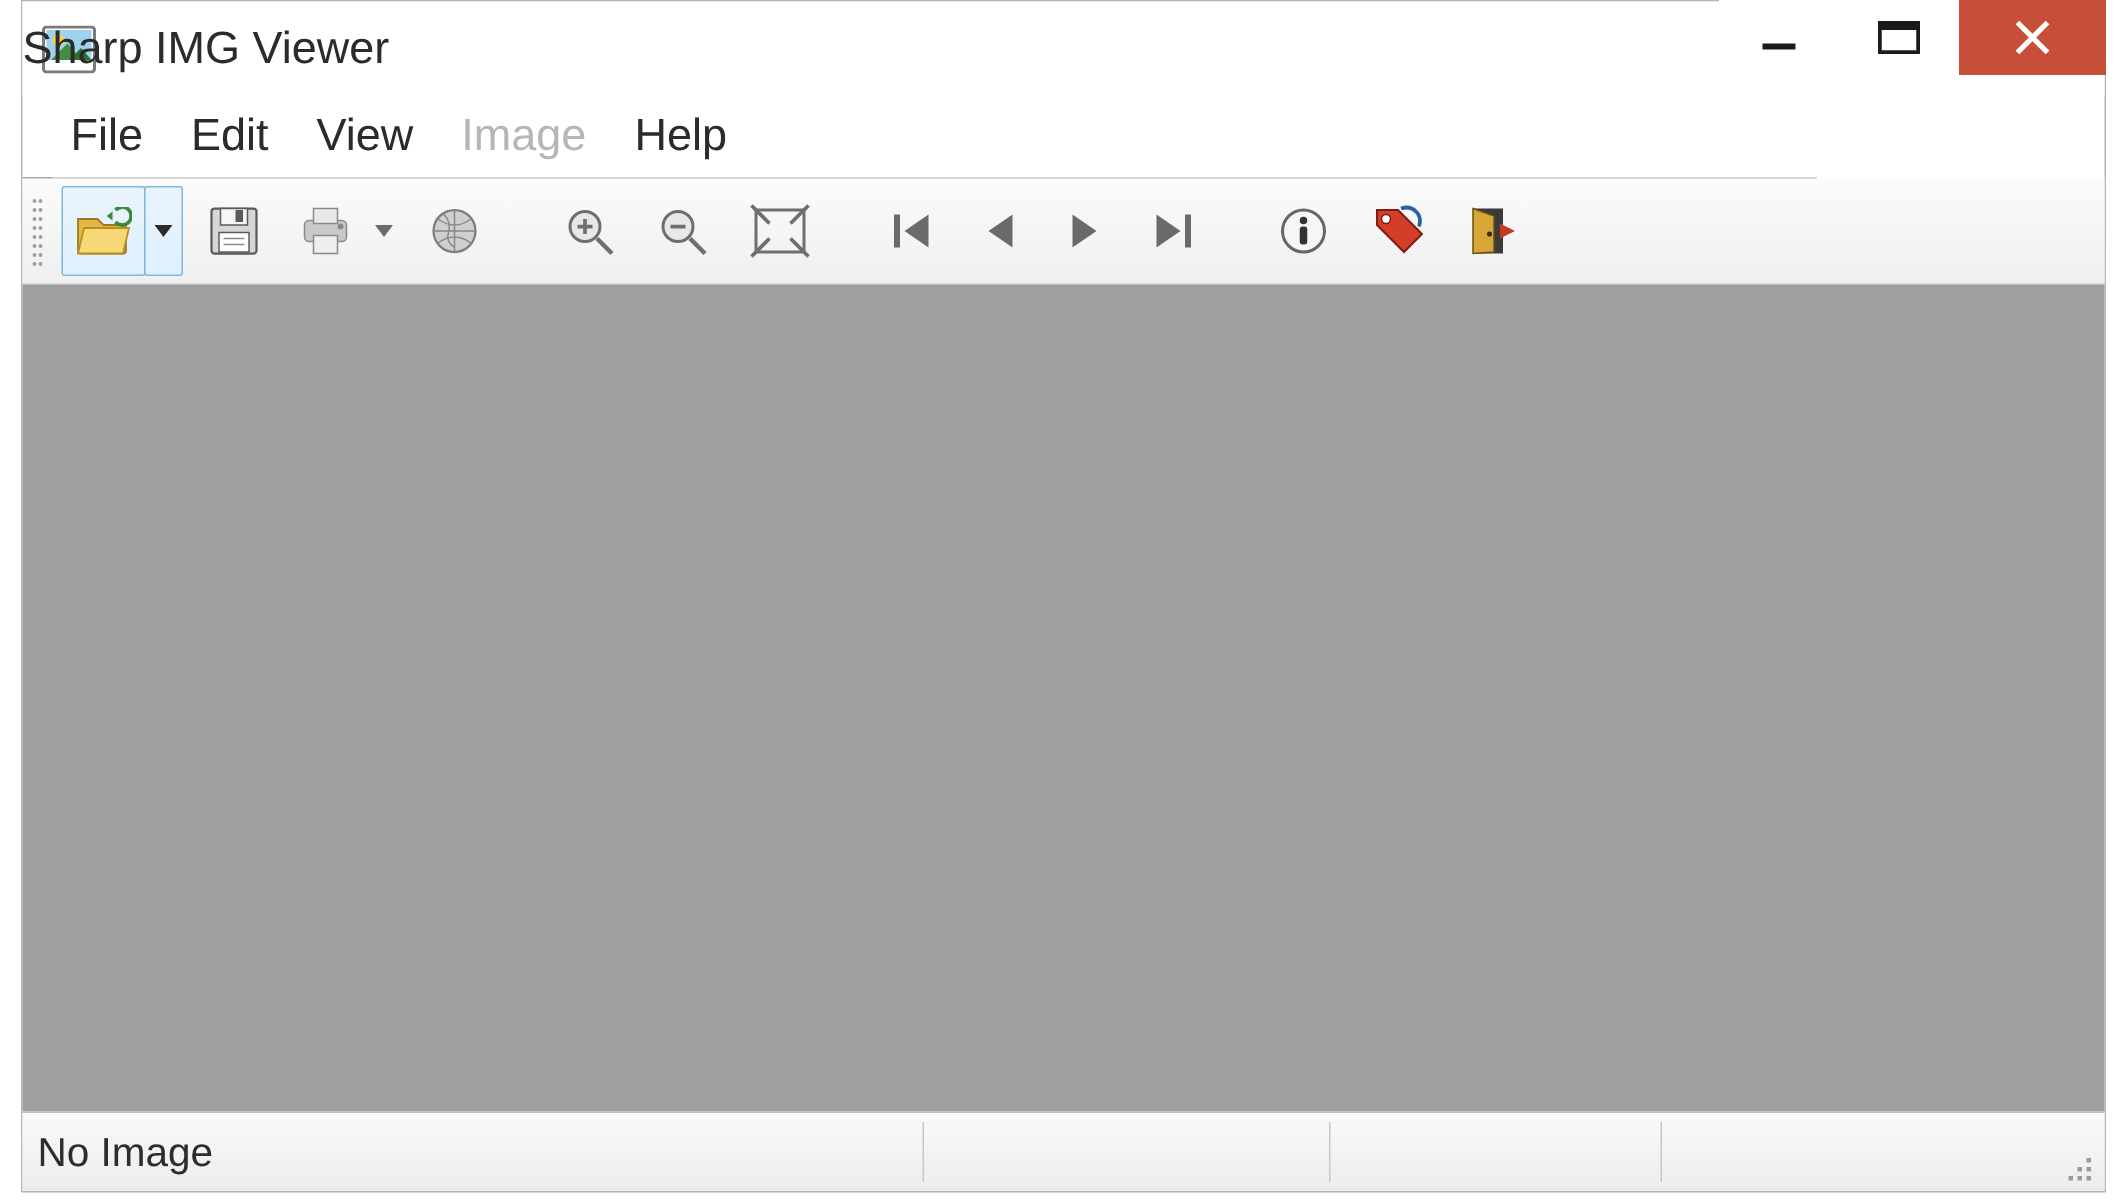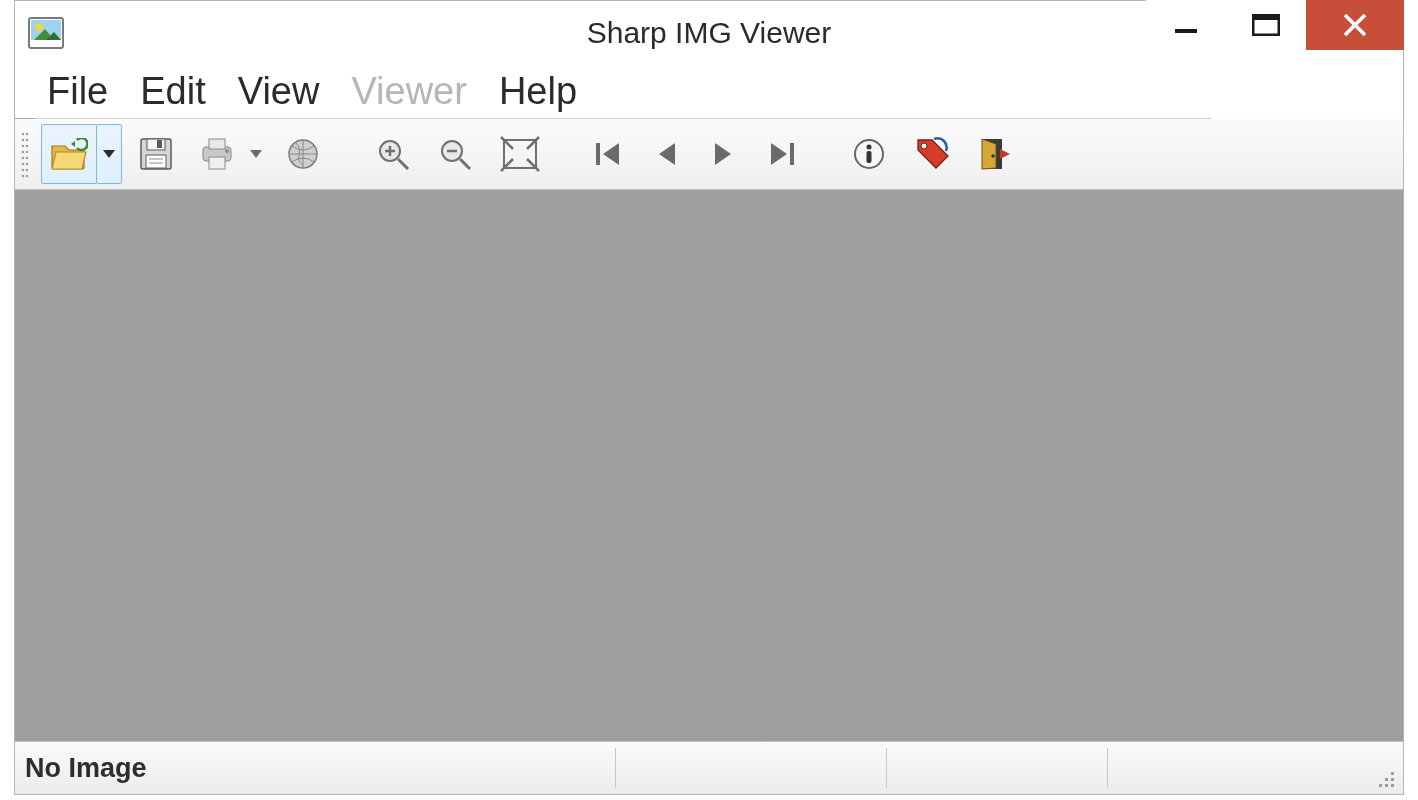--- a/index.html
+++ b/index.html
@@ -41,21 +41,21 @@
     height: 34px;
     margin-left: 12px;
     display:flex;
     align-items:center;
     justify-content:center;
   }
   .titlebar .title-text {
     position: absolute;
     left: 0;
     right: 0;
-    text-align: center;
+    text-align: left;
     pointer-events: none;
   }
   .window-controls {
     position: absolute;
     right: -1px;
     top: -1px;
     display: flex;
     height: 50px;
   }
   .window-controls .ctl {
@@ -71,21 +71,21 @@
     width: 98px;
     background: #c74f3a;
   }
 
   
   .menubar {
     height: 54px;
     display: flex;
     align-items: center;
     padding-left: 16px;
-    font-size: 38px;
+    font-size: 30px;
     color: #2b2b2b;
     border-bottom: 1px solid #a7a7a7;
     width: 1180px;
     position: relative;
   }
   .menubar::before{
     content:"";
     position:absolute;
     left:20px; right:0; bottom:-1px;
     height:1px;
@@ -160,21 +160,21 @@
     align-items: center;
     padding: 0 10px;
     box-sizing: border-box;
   }
   .statusbar .sep {
     width: 1px;
     height: 40px;
     background: #c7c7c7;
     align-self: center;
   }
-  .statusbar .c1 { width: 600px; font-weight: bold; }
+  .statusbar .c1 { width: 600px; }
   .statusbar .c2 { width: 270px; }
   .statusbar .c3 { width: 220px; }
   .statusbar .c4 { flex:1; }
   .statusbar .resize-grip{
     position:absolute;
     right:6px;
     bottom:4px;
     width:22px;
     height:22px;
   }
@@ -217,21 +217,21 @@
           <line x1="24" y1="4" x2="4" y2="24" stroke="#ffffff" stroke-width="3.5"></line>
         </svg>
       </div>
     </div>
   </div>
 
   <div class="menubar">
     <div class="item">File</div>
     <div class="item">Edit</div>
     <div class="item">View</div>
-    <div class="item disabled">Viewer</div>
+    <div class="item disabled">Image</div>
     <div class="item">Help</div>
   </div>
 
   <div class="toolbar">
     <span class="grip">
        <svg width="8" height="48" viewBox="0 0 8 48">
          <g fill="#9e9e9e">
            <circle cx="2" cy="4" r="1.3"></circle>
             <circle cx="6" cy="4" r="1.3"></circle>
            <circle cx="2" cy="10" r="1.3"></circle>

